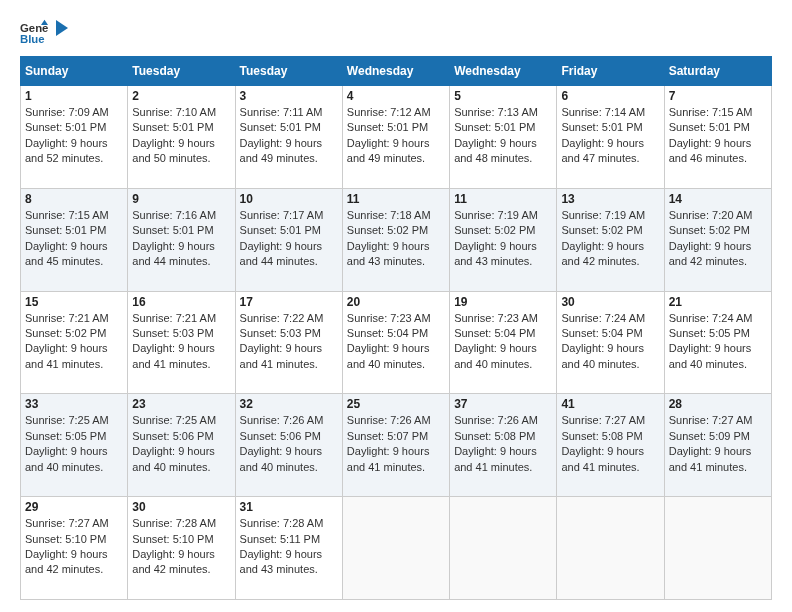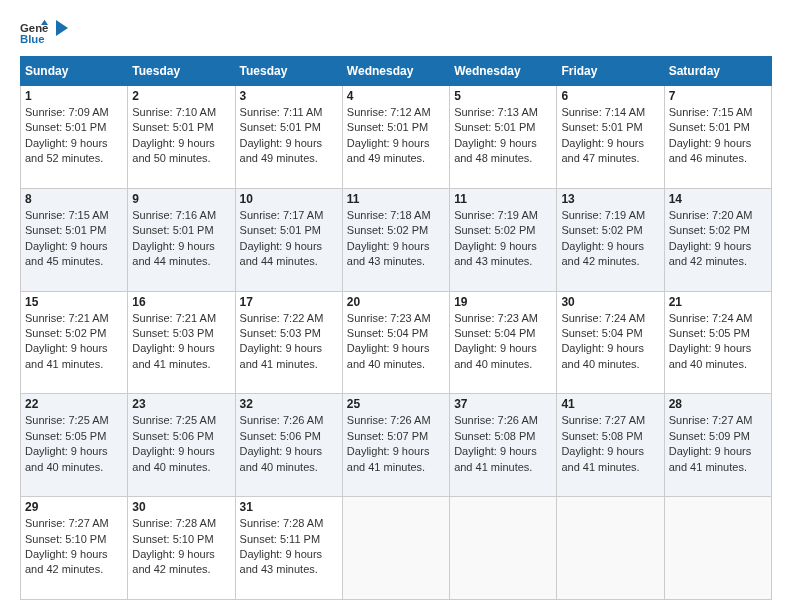--- a/index.html
+++ b/index.html
@@ -150,21 +150,21 @@
         <tr>
           <td><span class="day-num">15</span><span class="cell-text">Sunrise: 7:21 AM<br>Sunset: 5:02 PM<br>Daylight: 9 hours and 41 minutes.</span></td>
           <td><span class="day-num">16</span><span class="cell-text">Sunrise: 7:21 AM<br>Sunset: 5:03 PM<br>Daylight: 9 hours and 41 minutes.</span></td>
           <td><span class="day-num">17</span><span class="cell-text">Sunrise: 7:22 AM<br>Sunset: 5:03 PM<br>Daylight: 9 hours and 41 minutes.</span></td>
           <td><span class="day-num">20</span><span class="cell-text">Sunrise: 7:23 AM<br>Sunset: 5:04 PM<br>Daylight: 9 hours and 40 minutes.</span></td>
           <td><span class="day-num">19</span><span class="cell-text">Sunrise: 7:23 AM<br>Sunset: 5:04 PM<br>Daylight: 9 hours and 40 minutes.</span></td>
           <td><span class="day-num">30</span><span class="cell-text">Sunrise: 7:24 AM<br>Sunset: 5:04 PM<br>Daylight: 9 hours and 40 minutes.</span></td>
           <td><span class="day-num">21</span><span class="cell-text">Sunrise: 7:24 AM<br>Sunset: 5:05 PM<br>Daylight: 9 hours and 40 minutes.</span></td>
         </tr>
         <tr>
-          <td><span class="day-num">22</span><span class="cell-text">Sunrise: 7:25 AM<br>Sunset: 5:05 PM<br>Daylight: 9 hours and 40 minutes.</span></td>
+          <td><span class="day-num">33</span><span class="cell-text">Sunrise: 7:25 AM<br>Sunset: 5:05 PM<br>Daylight: 9 hours and 40 minutes.</span></td>
           <td><span class="day-num">23</span><span class="cell-text">Sunrise: 7:25 AM<br>Sunset: 5:06 PM<br>Daylight: 9 hours and 40 minutes.</span></td>
           <td><span class="day-num">32</span><span class="cell-text">Sunrise: 7:26 AM<br>Sunset: 5:06 PM<br>Daylight: 9 hours and 40 minutes.</span></td>
           <td><span class="day-num">25</span><span class="cell-text">Sunrise: 7:26 AM<br>Sunset: 5:07 PM<br>Daylight: 9 hours and 41 minutes.</span></td>
           <td><span class="day-num">37</span><span class="cell-text">Sunrise: 7:26 AM<br>Sunset: 5:08 PM<br>Daylight: 9 hours and 41 minutes.</span></td>
           <td><span class="day-num">41</span><span class="cell-text">Sunrise: 7:27 AM<br>Sunset: 5:08 PM<br>Daylight: 9 hours and 41 minutes.</span></td>
           <td><span class="day-num">28</span><span class="cell-text">Sunrise: 7:27 AM<br>Sunset: 5:09 PM<br>Daylight: 9 hours and 41 minutes.</span></td>
         </tr>
         <tr>
           <td><span class="day-num">29</span><span class="cell-text">Sunrise: 7:27 AM<br>Sunset: 5:10 PM<br>Daylight: 9 hours and 42 minutes.</span></td>
           <td><span class="day-num">30</span><span class="cell-text">Sunrise: 7:28 AM<br>Sunset: 5:10 PM<br>Daylight: 9 hours and 42 minutes.</span></td>

